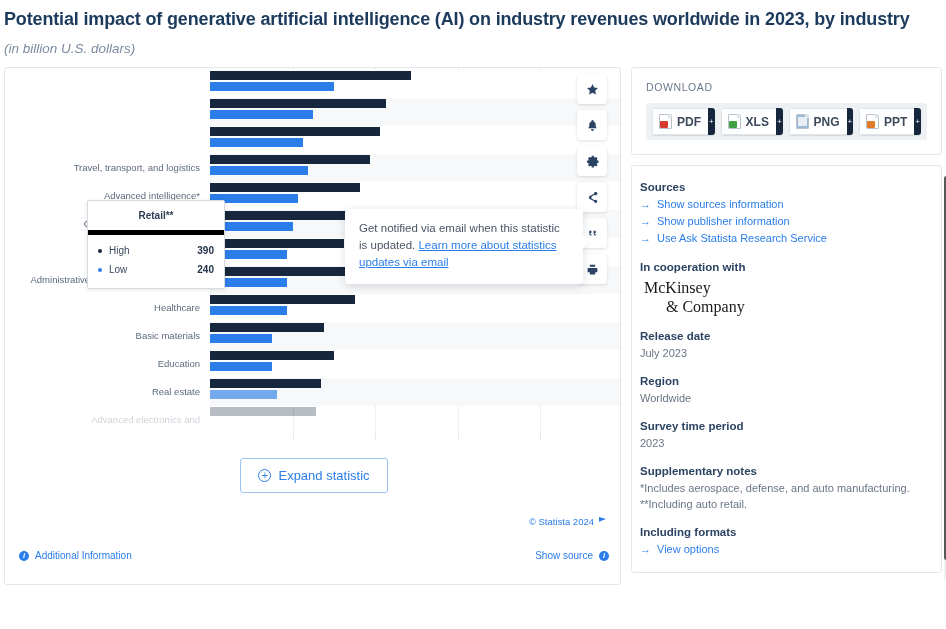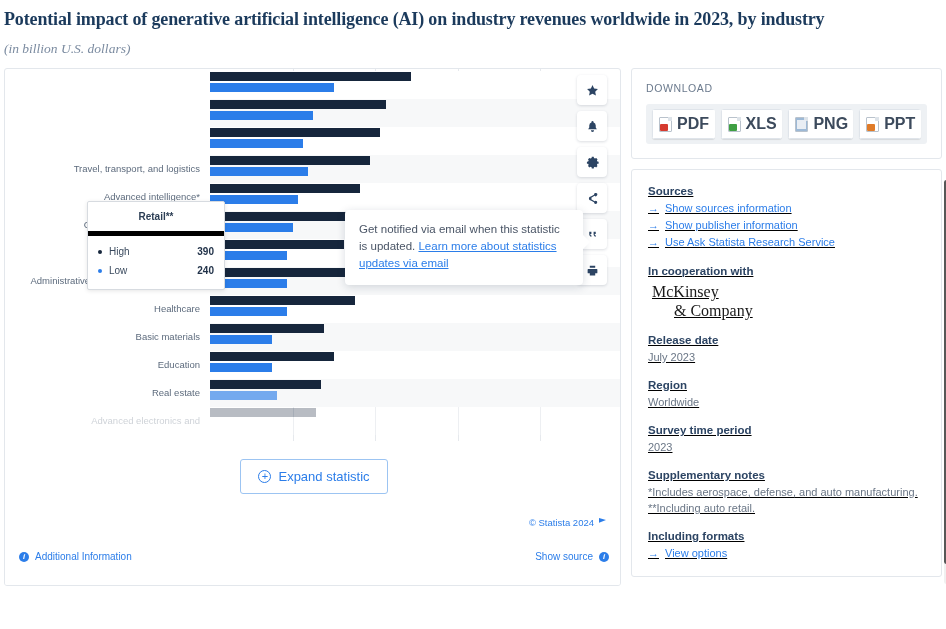--- a/index.html
+++ b/index.html
@@ -6,21 +6,21 @@
   html, body {
     margin: 0; padding: 0;
     width: 946px; height: 629px;
     background: #ffffff;
     font-family: "Liberation Sans", sans-serif;
     overflow: hidden;
   }
   .page { position: relative; width: 946px; height: 629px; background:#fff; }
 
   
-  .hdr { padding: 6px 10px 0 4px; font-family: Liberation Serif, serif; }
+  .hdr { padding: 6px 10px 0 4px; }
   .hdr h1 {
     margin: 0;
     font-size: 18px;
     line-height: 26px;
     font-weight: bold;
     color: #1b3a5c;
     letter-spacing: -0.15px;
     max-width: 940px;
   }
   .hdr .sub {
@@ -222,21 +222,21 @@
   .dlbtn {
     display: flex; align-items: stretch;
     border-radius: 3px; overflow: hidden;
     box-shadow: 0 1px 1px rgba(0,0,0,.10);
     cursor: pointer;
   }
   .dlbtn .main {
     background: #fff;
     display: flex; align-items: center; gap: 5px;
     padding: 5px 7px 5px 6px;
-    font-size: 16px; font-weight: bold; color: #3c4a5c;
+    font-size: 12px; font-weight: bold; color: #3c4a5c;
     border: 1px solid #dfe4ea; border-right: none;
   }
   .dlbtn .caret {
     background: #16263c;
     color: #fff;
     width: 13px;
     display: flex; align-items: center; justify-content: center;
     font-size: 8px;
   }
   .ficon { width: 13px; height: 15px; position: relative; flex: none; }
@@ -248,21 +248,21 @@
     position:absolute; right:0; top:0; width:4px; height:4px;
     background:#dde3e9;
   }
   .ficon .tag {
     position:absolute; left:1px; bottom:1px; width:8px; height:7px;
     border-radius:1px;
   }
   .ficon.png .pg { background:#9db9d6; }
   .ficon.png .scr { position:absolute; left:2px; top:3px; right:2px; bottom:3px; background:#e9eef4; }
 
-  .info { padding: 15px 16px 14px 16px; position: relative; text-decoration: underline; }
+  .info { padding: 15px 16px 14px 8px; position: relative; }
   .sec { margin-bottom: 14px; }
   .sec:last-child { margin-bottom: 0; }
   .sec h3 {
     margin: 0 0 3px 0;
     font-size: 11.5px; font-weight: bold; color: #2c4463;
   }
   .sec .txt { font-size: 11px; color: #6a7686; line-height: 16px; }
   .sec a.arrowlink {
     display: block;
     font-size: 11px; color: #2b7de9; text-decoration: none;

